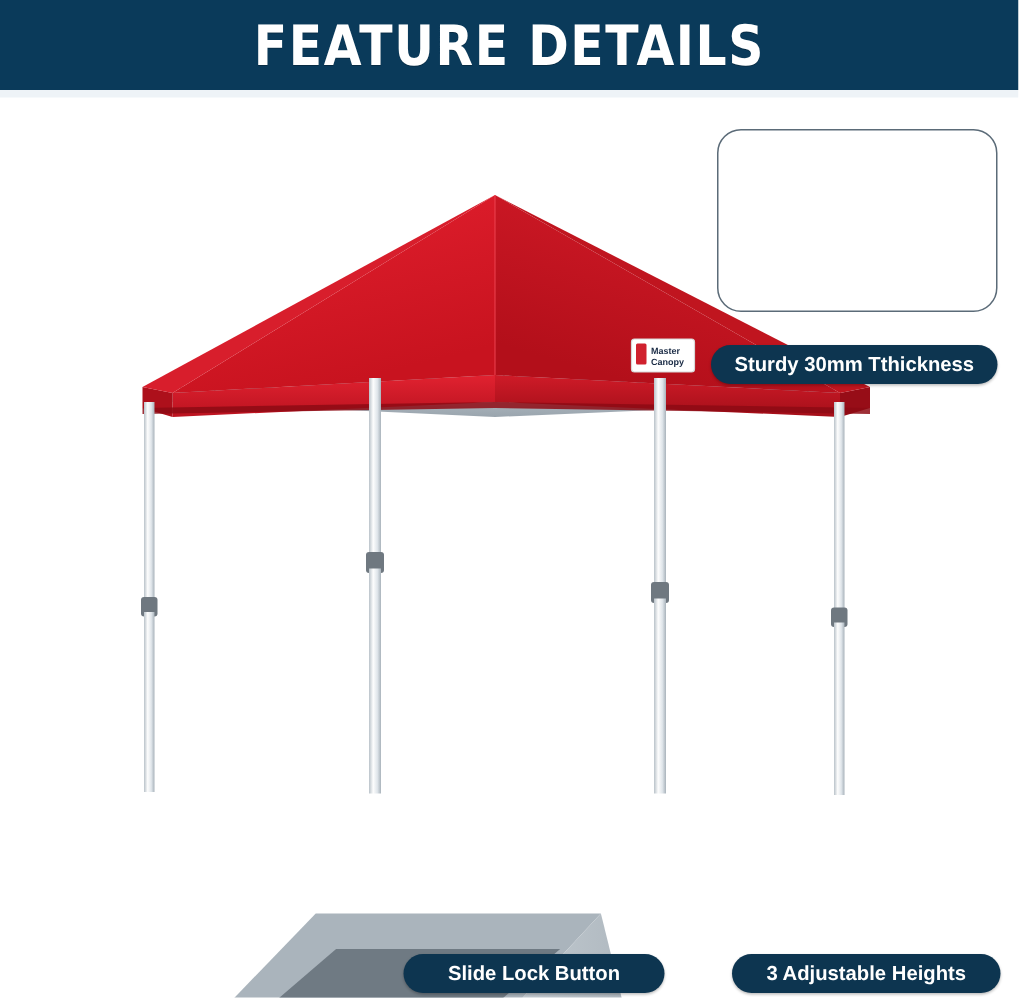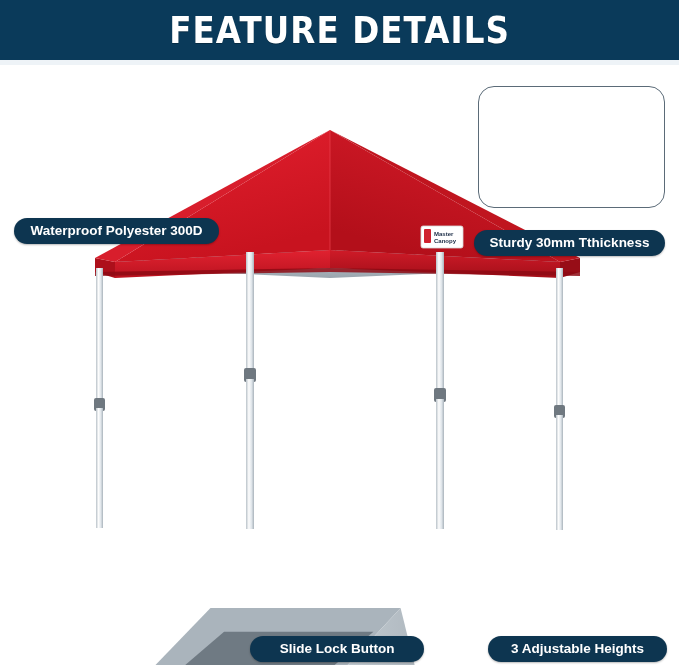--- a/index.html
+++ b/index.html
@@ -48,21 +48,21 @@
     line-height: 26px;
     text-align: center;
     font-size: 13.5px;
     font-weight: bold;
     white-space: nowrap;
     box-shadow: 0 1px 2px rgba(0,0,0,.28);
   }
   #pill-waterproof  { left: 14px;  top: 218px; width: 205px; }
   #pill-sturdy      { left: 474px; top: 230px; width: 191px; }
   #pill-truss       { left: 20px;  top: 636px; width: 177px; }
-  #pill-slidelock   { left: 250px; top: 636px; width: 174px; }
+  #pill-slidelock   { left: 269px; top: 636px; width: 174px; }
   #pill-heights     { left: 488px; top: 636px; width: 179px; }
 
   
   .frame {
     position: absolute;
     border: 1.4px solid #5b6b78;
     border-radius: 16px;
     background: #ffffff;
     overflow: hidden;
   }
@@ -215,18 +215,17 @@
   
 
   
   
   
 
   
   
 
   
-  <div class="pill" id="pill-waterproof">Waterproof Polyester 300D</div>
   <div class="pill" id="pill-sturdy">Sturdy 30mm Tthickness</div>
   <div class="pill" id="pill-slidelock">Slide Lock Button</div>
   <div class="pill" id="pill-heights">3 Adjustable Heights</div>
 
 </div>
 
 </body></html>

